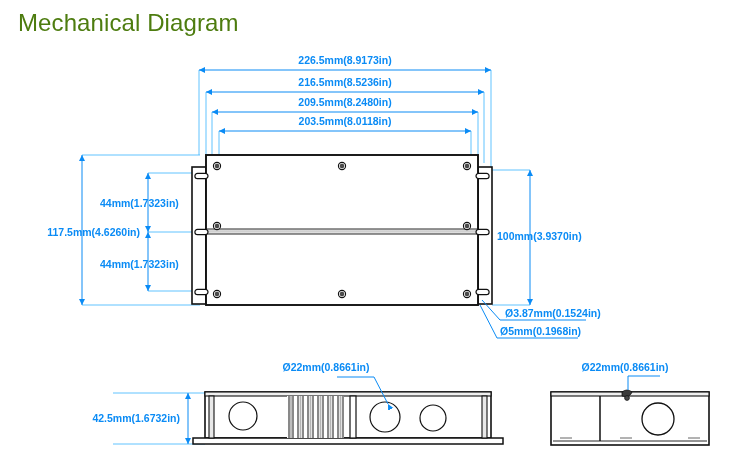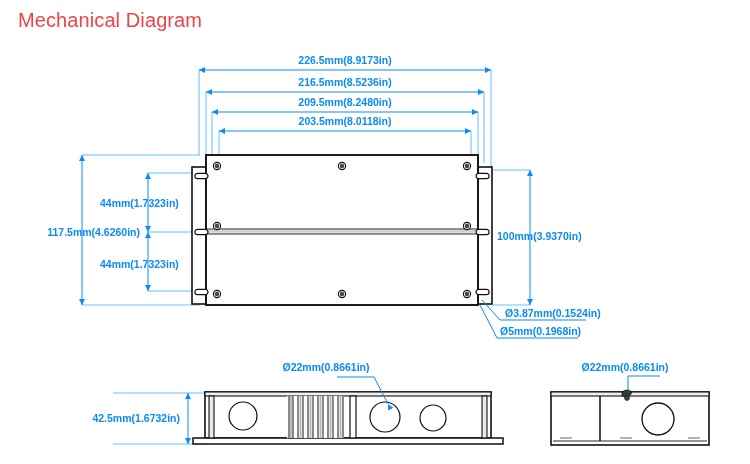--- a/index.html
+++ b/index.html
@@ -17,22 +17,22 @@
   #stage {
     position: absolute;
     left: 0; top: 0;
     width: 750px;
     height: 464px;
   }
   .title {
     position: absolute;
     left: 18px;
     top: 9px;
-    font-size: 20px;
-    color: #ef4444;
+    font-size: 24px;
+    color: #4d7c0f;
     font-family: "Liberation Sans", sans-serif;
     letter-spacing: 0.1px;
     white-space: nowrap;
   }
   svg.draw {
     position: absolute;
     left: 0; top: 0;
     width: 750px;
     height: 464px;
   }

